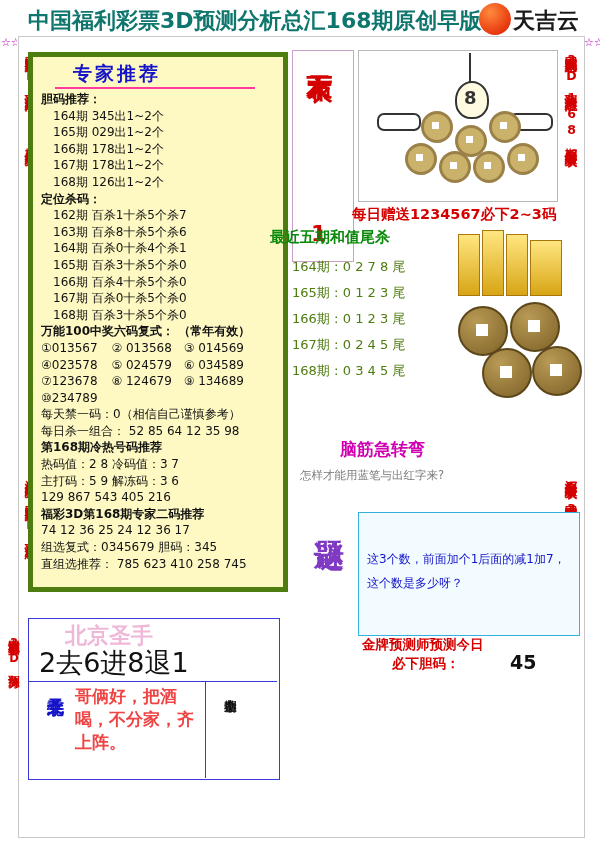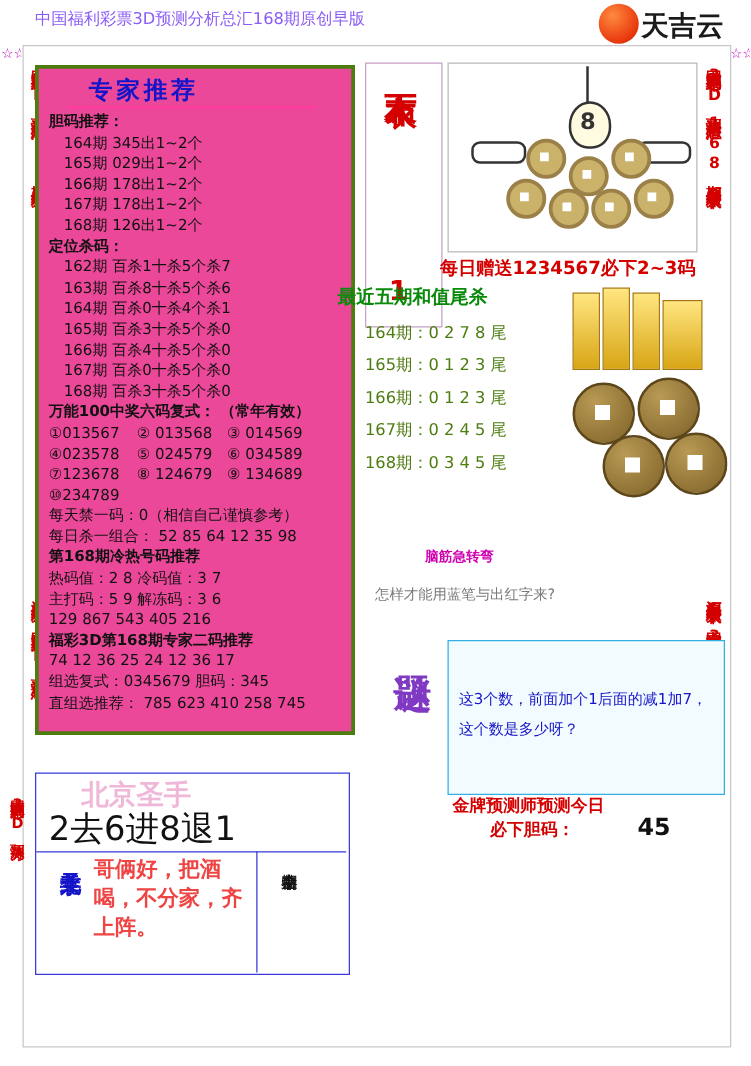--- a/index.html
+++ b/index.html
@@ -12,21 +12,21 @@
   }
   .page{position:absolute;left:0;top:0;width:601px;height:853px;}
 
   
   .header{
     position:absolute;left:0;top:0;width:601px;height:40px;
     display:flex;align-items:center;
   }
   .header-title{
     position:absolute;left:28px;top:6px;
-    font-size:13px;font-weight:normal;color:#8b5cf6;
+    font-size:22px;font-weight:bold;color:#0f766e;
     letter-spacing:0px;white-space:nowrap;
   }
   .logo{
     position:absolute;right:4px;top:2px;width:118px;height:36px;
   }
   .logo-ball{
     position:absolute;left:0;top:1px;width:32px;height:32px;border-radius:50%;
     background:radial-gradient(circle at 35% 30%,#ff8a3d,#e8380d 70%,#b81f05);
   }
   .logo-text{
@@ -57,22 +57,22 @@
   
   .frame{
     position:absolute;left:18px;top:36px;width:565px;height:800px;
     border:1px solid #c8c8c8;
     background:#ffffff;
   }
 
   
   .expert-box{
     position:absolute;left:28px;top:52px;width:250px;height:530px;
-    border:3px solid #4d7c0f;
-    background:#ec4899;
+    border:5px solid #4d7c0f;
+    background:#fef9c3;
   }
   .expert-title{
     position:absolute;left:40px;top:4px;
     font-size:19px;font-weight:bold;color:#1414c8;
     letter-spacing:3px;
   }
   .expert-underline{
     position:absolute;left:22px;top:30px;width:200px;height:2px;background:#ff3b9e;
   }
   .expert-body{
@@ -148,21 +148,21 @@
     position:absolute;width:46px;height:46px;border-radius:50%;
     background:radial-gradient(circle at 35% 30%,#b99a55,#7d6127);
     border:2px solid #5d471a;
   }
   .bigcoin::after{
     content:"";position:absolute;left:16px;top:16px;width:12px;height:12px;background:#fff;transform:rotate(0deg);
   }
 
   
   .brain-title{
-    position:absolute;left:340px;top:438px;font-size:11px;color:#d000b0;font-weight:bold;
+    position:absolute;left:340px;top:438px;font-size:17px;color:#d000b0;font-weight:bold;
     white-space:nowrap;
   }
   .brain-sub{
     position:absolute;left:300px;top:468px;font-size:11.5px;color:#7a7a7a;white-space:nowrap;
   }
 
   
   .riddle{
     position:absolute;left:358px;top:512px;width:220px;height:122px;
     border:1px solid #33b0e0;background:#f2fbff;

